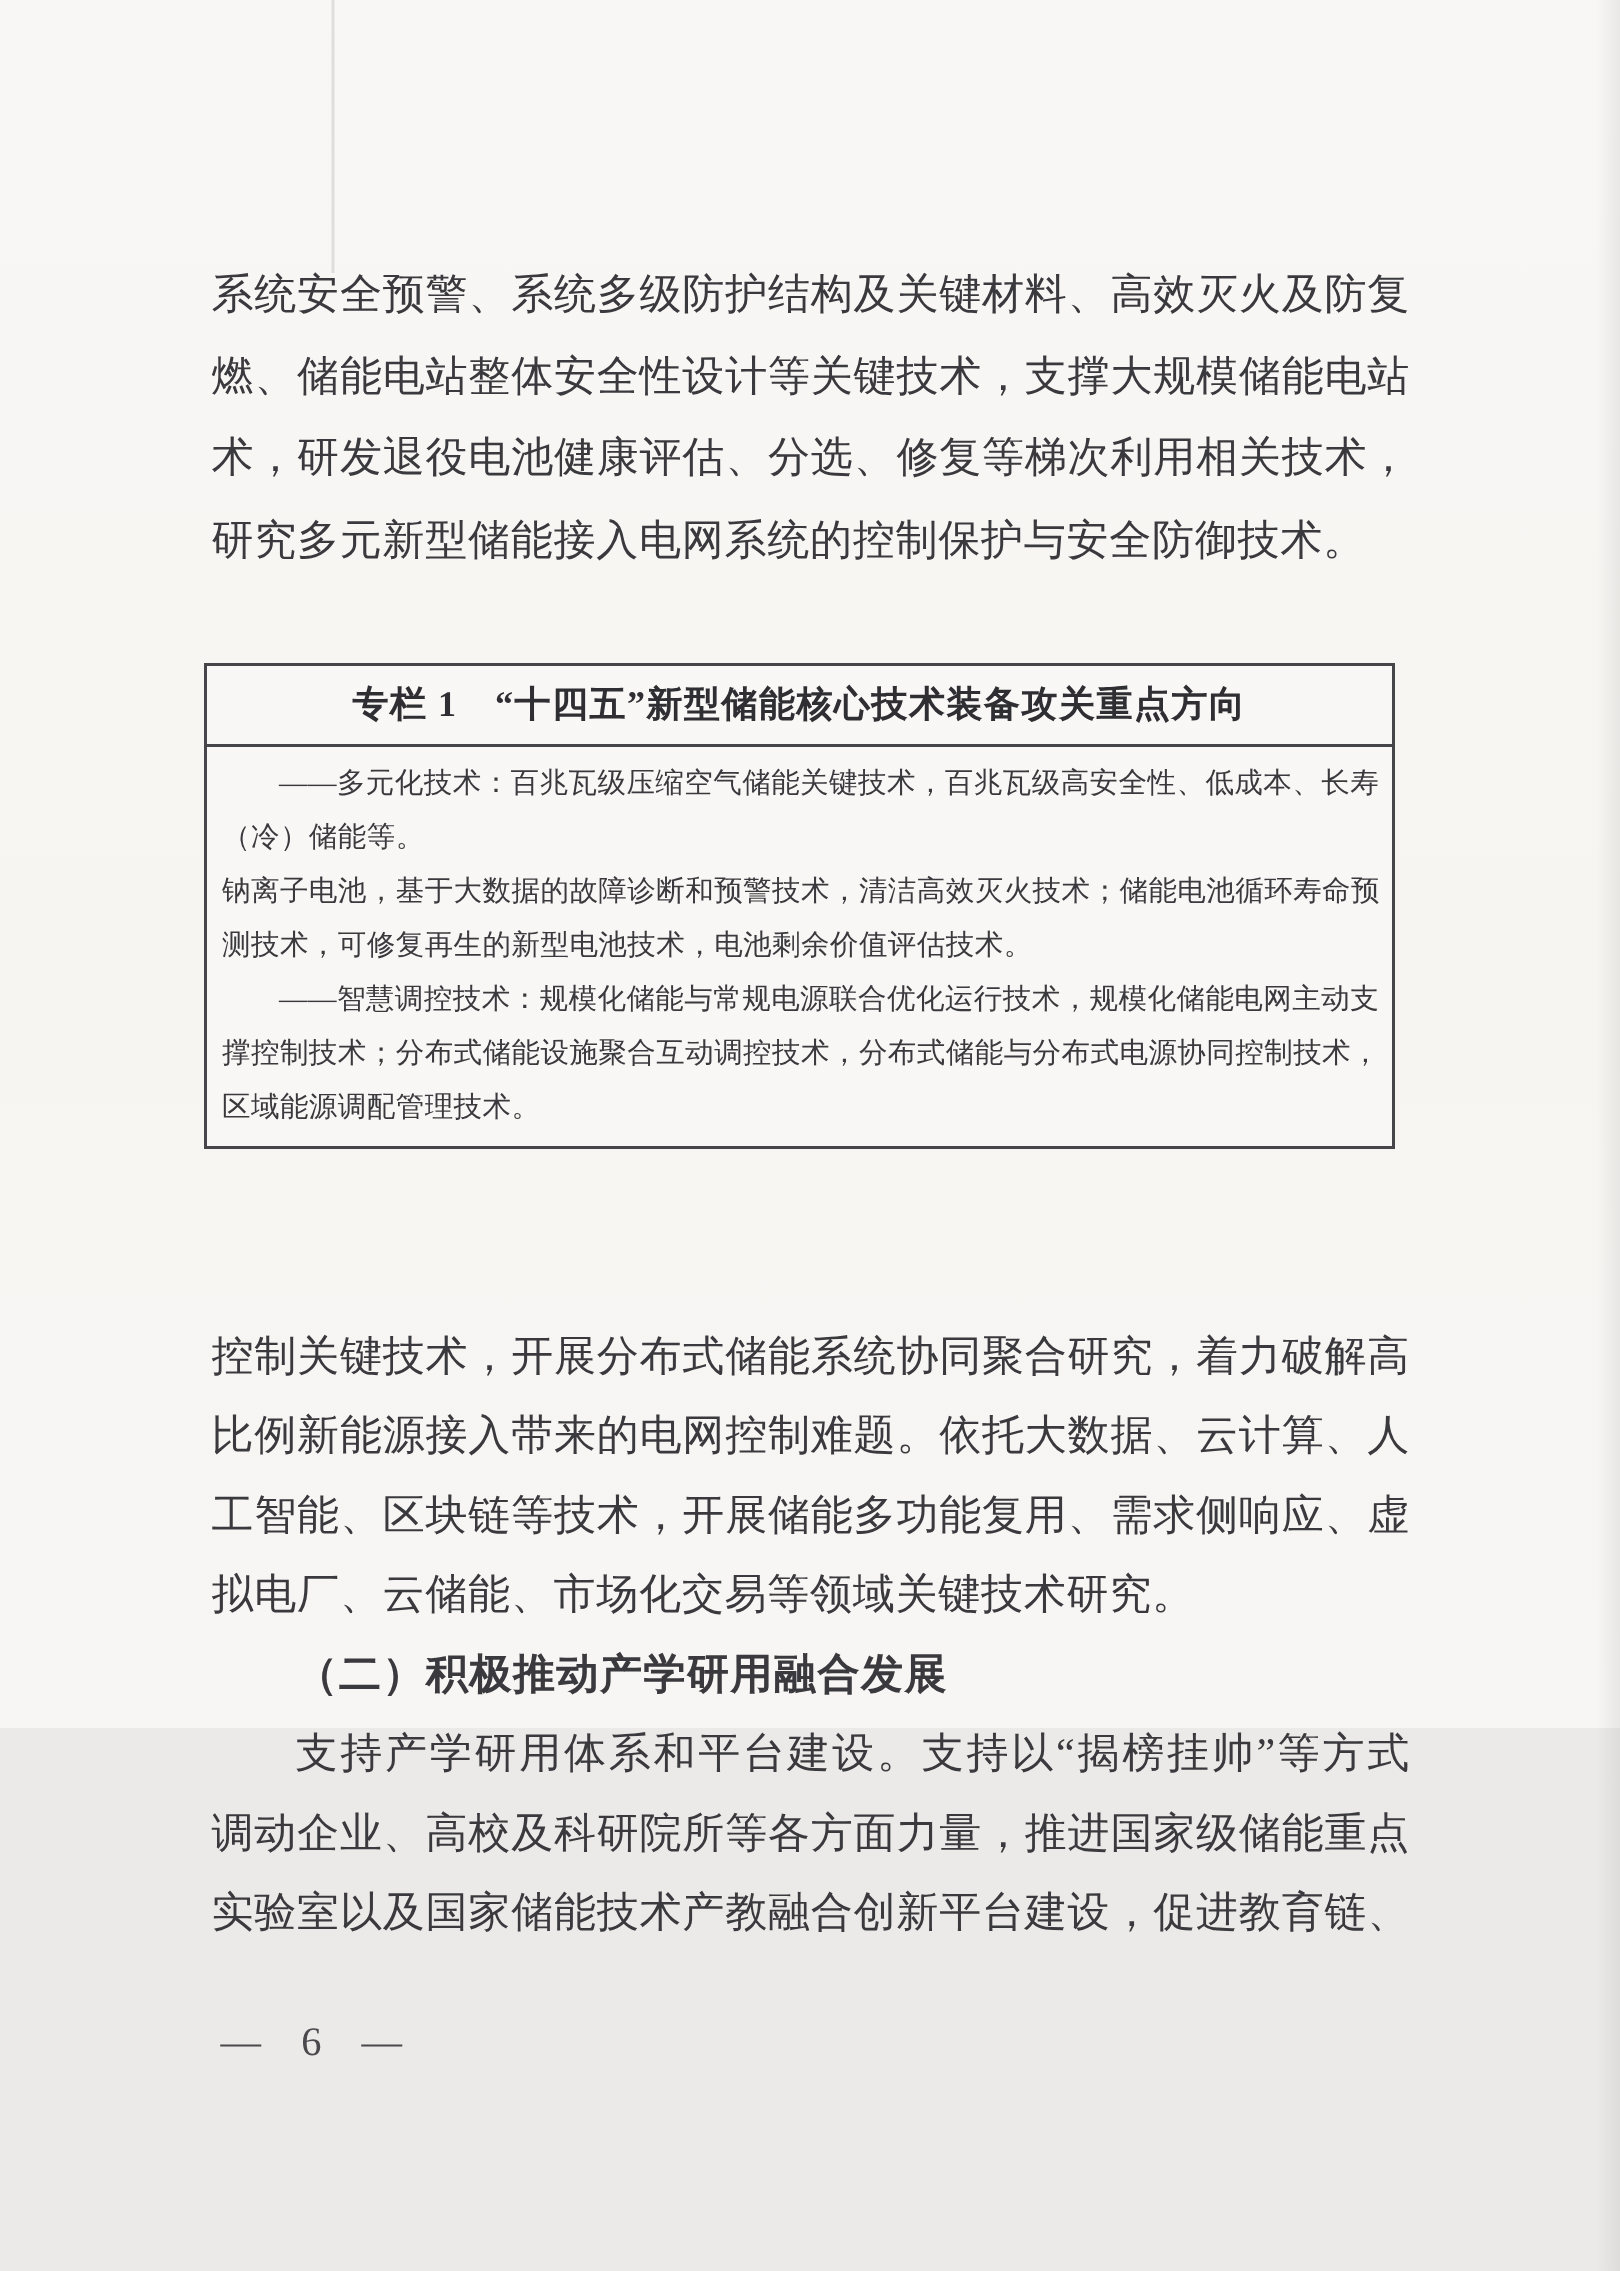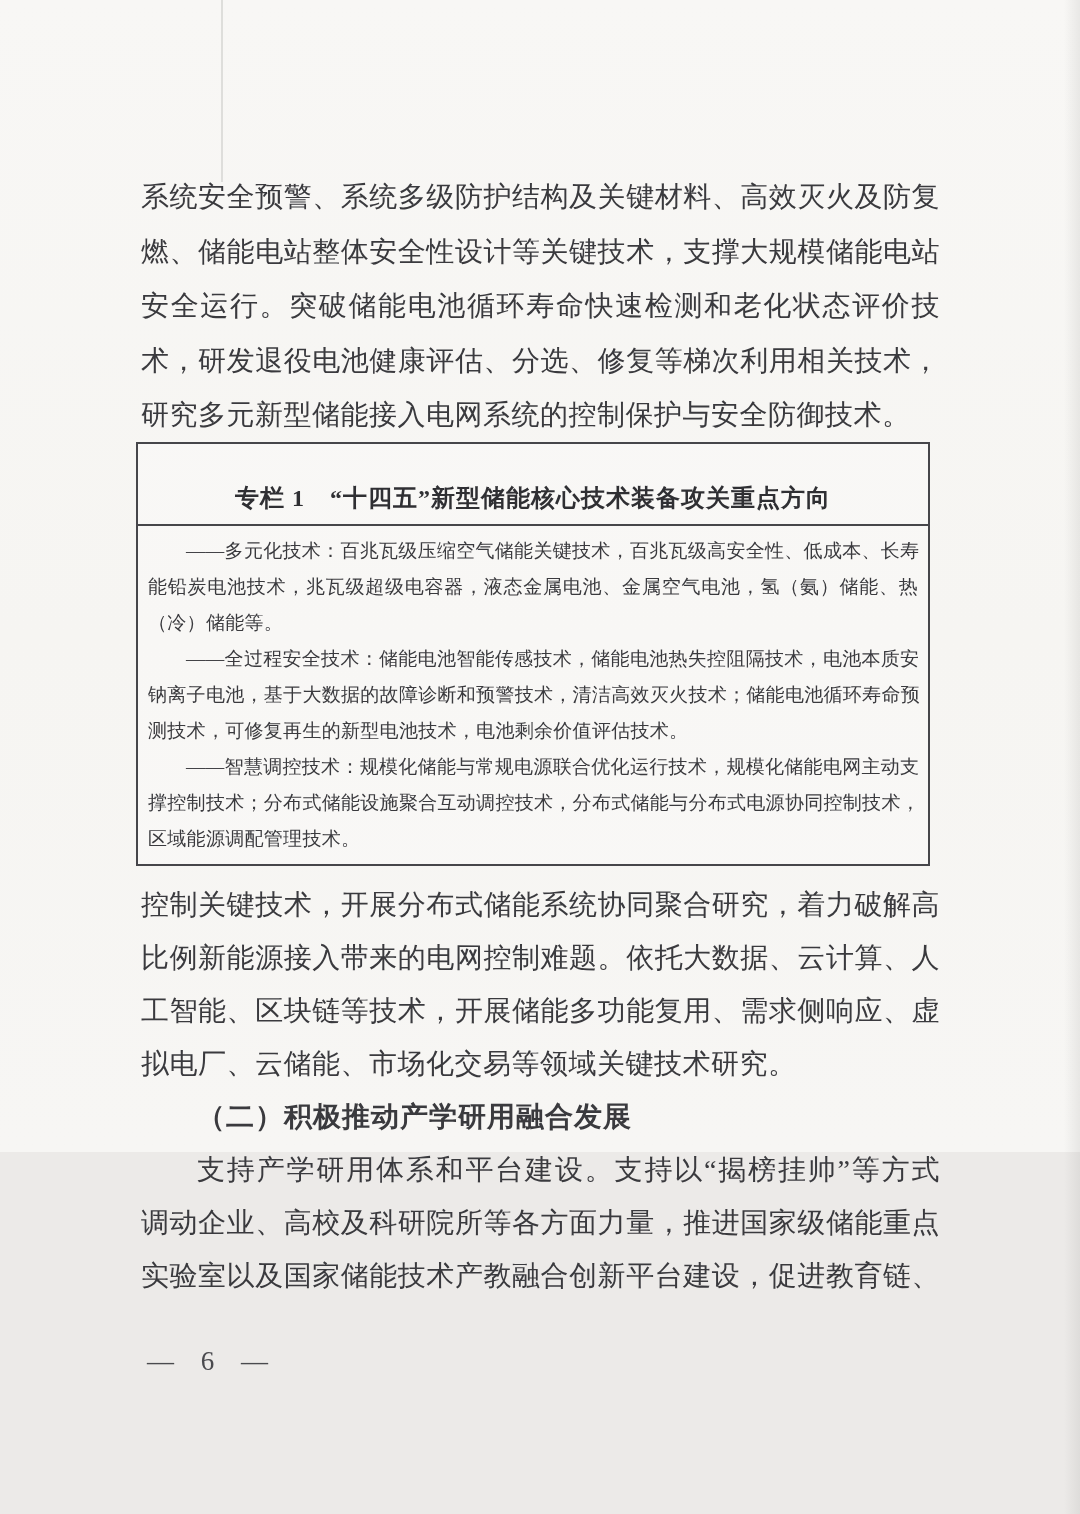--- a/index.html
+++ b/index.html
@@ -50,21 +50,20 @@
     background:rgba(255,255,255,0.25);
   }
   .callout-title{
     height:52px;line-height:52px;
     border-bottom:2px solid #46464a;
     text-align:center;
     font-weight:bold;
     font-size:24px;
     color:#2f2f33;
     letter-spacing:1px;
-    margin-top:28px;
   }
   .callout-body{
     padding:7px 10px 7px 10px;
     font-size:19px;
     color:#3a3a3e;
   }
   .cline{
     height:36px;line-height:36px;
     text-align:justify;text-justify:inter-character;
     white-space:nowrap;
@@ -79,32 +78,29 @@
 </head>
 <body>
 
 <div class="page">
   <div class="fold-line"></div>
   <div class="edge-shadow"></div>
 
   <div class="body-text para1">
     <div class="bline just">系统安全预警、系统多级防护结构及关键材料、高效灭火及防复</div>
     <div class="bline just">燃、储能电站整体安全性设计等关键技术，支撑大规模储能电站</div>
-    <div class="bline just">安全运行。突破储能电池循环寿命快速检测和老化状态评价技</div>
     <div class="bline just">术，研发退役电池健康评估、分选、修复等梯次利用相关技术，</div>
     <div class="bline lastline">研究多元新型储能接入电网系统的控制保护与安全防御技术。</div>
   </div>
 
   <div class="callout">
     <div class="callout-title">专栏 1　“十四五”新型储能核心技术装备攻关重点方向</div>
     <div class="callout-body">
       <div class="cline just indent"><span class="lead">——多元化技术：</span><span>百兆瓦级压缩空气储能关键技术，百兆瓦级高安全性、低成本、长寿</span></div>
-      <div class="cline just">能铅炭电池技术，兆瓦级超级电容器，液态金属电池、金属空气电池，氢（氨）储能、热</div>
       <div class="cline lastline">（冷）储能等。</div>
-      <div class="cline just indent"><span class="lead">——全过程安全技术：</span><span>储能电池智能传感技术，储能电池热失控阻隔技术，电池本质安</span></div>
       <div class="cline just">钠离子电池，基于大数据的故障诊断和预警技术，清洁高效灭火技术；储能电池循环寿命预</div>
       <div class="cline lastline">测技术，可修复再生的新型电池技术，电池剩余价值评估技术。</div>
       <div class="cline just indent"><span class="lead">——智慧调控技术：</span><span>规模化储能与常规电源联合优化运行技术，规模化储能电网主动支</span></div>
       <div class="cline just">撑控制技术；分布式储能设施聚合互动调控技术，分布式储能与分布式电源协同控制技术，</div>
       <div class="cline lastline">区域能源调配管理技术。</div>
     </div>
   </div>
 
   <div class="body-text para2">
     <div class="bline just">控制关键技术，开展分布式储能系统协同聚合研究，着力破解高</div>

